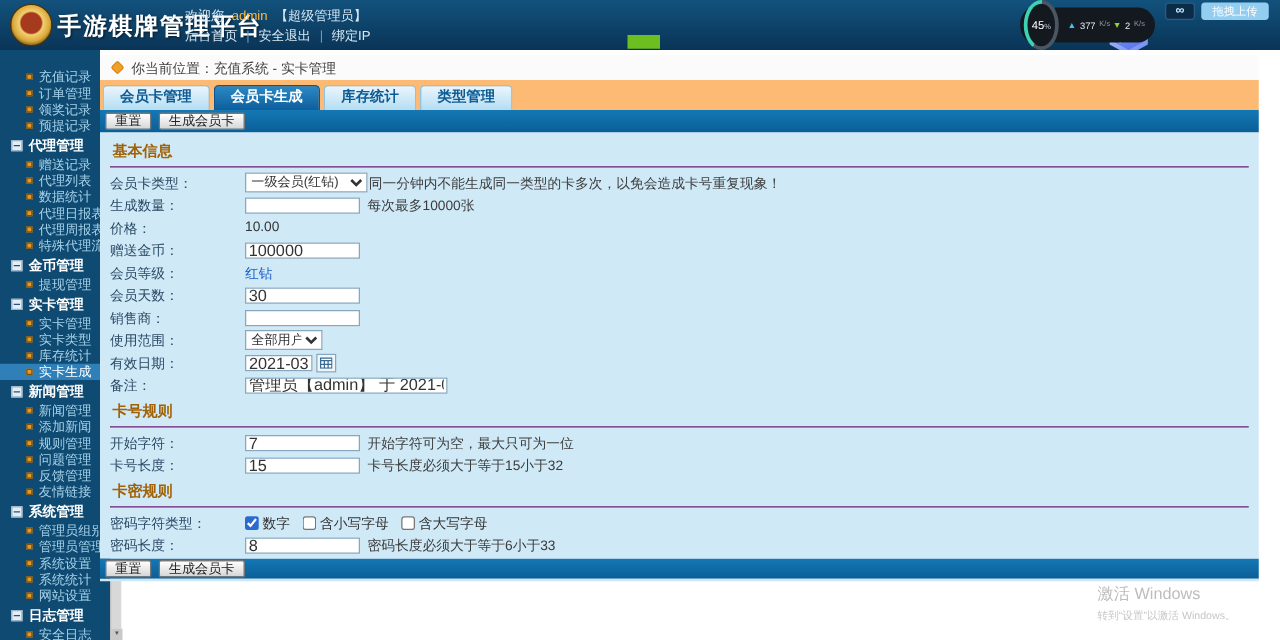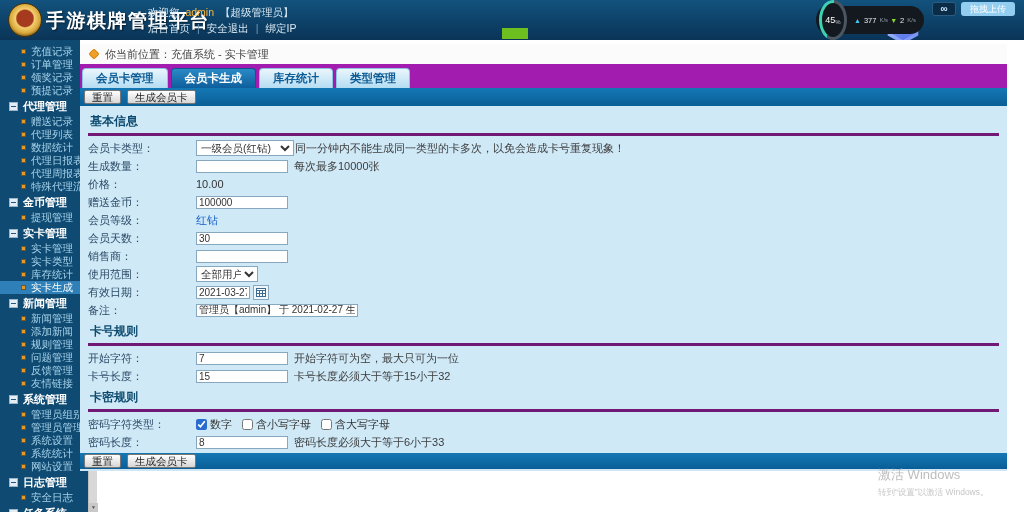--- a/index.html
+++ b/index.html
@@ -47,21 +47,21 @@
   .corner { position:absolute; right:9px; top:2px; display:flex; gap:5px; align-items:center; }
   .inf-badge { width:24px; height:14px; background:#0b2c46; border:1px solid #2b5d84; border-radius:3px;
     color:#cfe8ff; font-size:10px; line-height:12px; text-align:center; font-weight:bold; cursor:pointer; }
   .upload-pill { height:14px; background:#93cdf0; border-radius:3px; color:#fff; font-size:9px;
     line-height:14px; padding:0 9px; cursor:pointer; }
 
   .green-box { position:absolute; left:502px; top:28px; width:26px; height:11px; background:#6cbf1f; z-index:5; }
 
   
   .sidebar { position:absolute; left:0; top:40px; width:88px; height:472px; background:#0f4a72;
-    overflow:hidden; padding-top:5px; }
+    overflow:hidden; padding-top:15px; }
   .sgroup-header { display:flex; align-items:center; height:15px; margin:2px 0 1px 0; padding-left:9px;
     gap:5px; color:#fff; font-weight:bold; font-size:11px; cursor:pointer; }
   .minus-box { width:9px; height:9px; background:#e4edf4; border:1px solid #9ab4c8; position:relative; flex:none; }
   .minus-box::after { content:""; position:absolute; left:1px; right:1px; top:3px; height:1px; background:#20567f; }
   .sitem { display:flex; align-items:center; height:13px; padding-left:21px; gap:5px;
     color:#a6d2ea; font-size:10.5px; cursor:pointer; white-space:nowrap; }
   .sitem.active { background:#2f80b8; color:#fff; }
   .sdot { width:5px; height:5px; background:#e09a2f; border:1px solid #7e5210; flex:none; }
 
   .side-scrollbar { position:absolute; left:88px; top:40px; width:9px; height:472px;
@@ -72,40 +72,40 @@
   .sb-thumb { position:absolute; left:1px; top:14px; width:7px; height:250px;
     background:#98a6b0; border-radius:2px; cursor:pointer; }
 
   
   .content { position:absolute; left:80px; top:40px; width:927px; height:384px; background:#fff; }
   .breadcrumb { margin-top:4px; height:20px; display:flex; align-items:center; gap:7px;
     padding-left:10px; font-size:11px; color:#444; background:#fbfbfb; }
   .loc-icon { width:8px; height:8px; background:#f0a028; border-radius:2px; transform:rotate(45deg);
     box-shadow:0 0 0 1px #d8871a inset; flex:none; }
 
-  .tabbar { height:24px; display:flex; align-items:flex-end; gap:3px; padding-left:2px; background:#a21caf; }
+  .tabbar { height:24px; display:flex; align-items:flex-end; gap:3px; padding-left:2px; background:#fdba74; }
   .tab { height:20px; line-height:19px; padding:0 13px; font-size:11.5px; font-weight:bold;
     color:#0d5c95; background:linear-gradient(#eaf6fd,#b5ddf2); border:1px solid #8fc3e0; border-bottom:none;
     border-radius:4px 4px 0 0; cursor:pointer; white-space:nowrap; }
   .tab.active { background:linear-gradient(#2a8ac6,#0e5e9c); color:#fff; border-color:#0d568f; }
 
   .toolbar { height:18px; background:linear-gradient(#1478b4,#0a5e97); display:flex; align-items:center;
     gap:6px; padding-left:4px; }
   .toolbar.bottom { border-bottom:2px solid #cfe7f5; }
   .btn { height:14px; line-height:12px; font-size:10.5px; color:#222;
     background:linear-gradient(#ffffff,#d6d6d6); border:1px solid #777; border-radius:2px;
     padding:0 7px; cursor:pointer; white-space:nowrap; }
 
   .panel { background:#cfe9f7; padding:3px 8px 2px 8px; }
-  .sec-title { font-size:12px; font-weight:bold; color:#0c4a6e; padding:4px 0 3px 2px;
-    border-bottom:3px solid #701a75; margin-bottom:3px; }
+  .sec-title { font-size:12px; font-weight:bold; color:#a16207; padding:4px 0 3px 2px;
+    border-bottom:1px solid #701a75; margin-bottom:3px; }
   .frow { display:flex; align-items:center; height:18px; font-size:11px; color:#333; white-space:nowrap; }
   .flabel { width:85px; text-align:left; color:#2b4a66; flex:none; }
   .fctl { margin-left:2px; display:flex; align-items:center;padding-left:21px; }
-  input.txt { height:13px; border:1px solid #86a7bd; font-size:10px; padding:0 2px; width:92px;
+  input.txt { height:13px; border:1px solid #86a7bd; font-size:13px; padding:0 2px; width:92px;
     font-family:inherit; background:#fff; color:#333; }
   input.txt.wide { width:162px; }
   input.txt.date { width:54px; }
   select.sel { height:16px; font-size:10.5px; border:1px solid #86a7bd; width:98px;
     font-family:inherit; background:#fff; color:#333; }
   select.sel.narrow { width:62px; }
   .hint { margin-left:6px; color:#3c3c3c; }
   .hint.warn { margin-left:1px; }
   .val-text { color:#333; }
   .link { color:#1a5fc8; cursor:pointer; }

